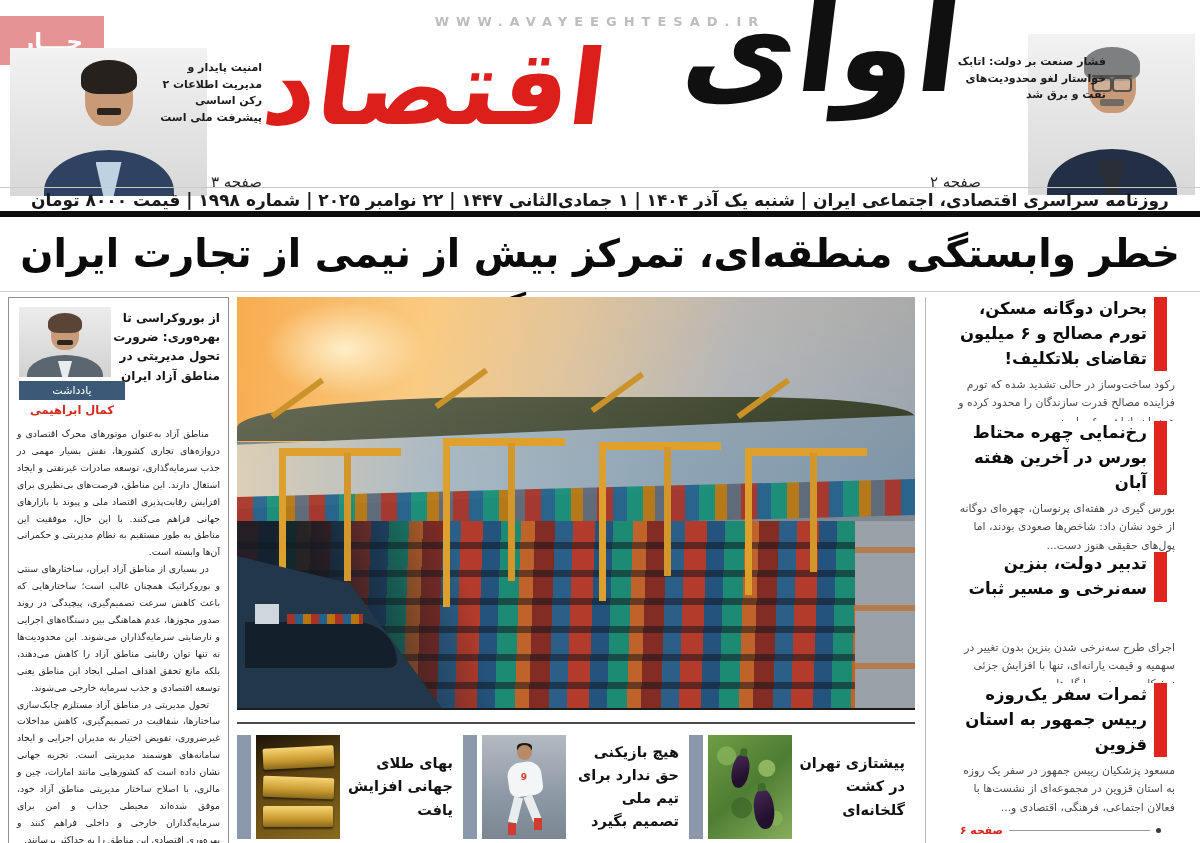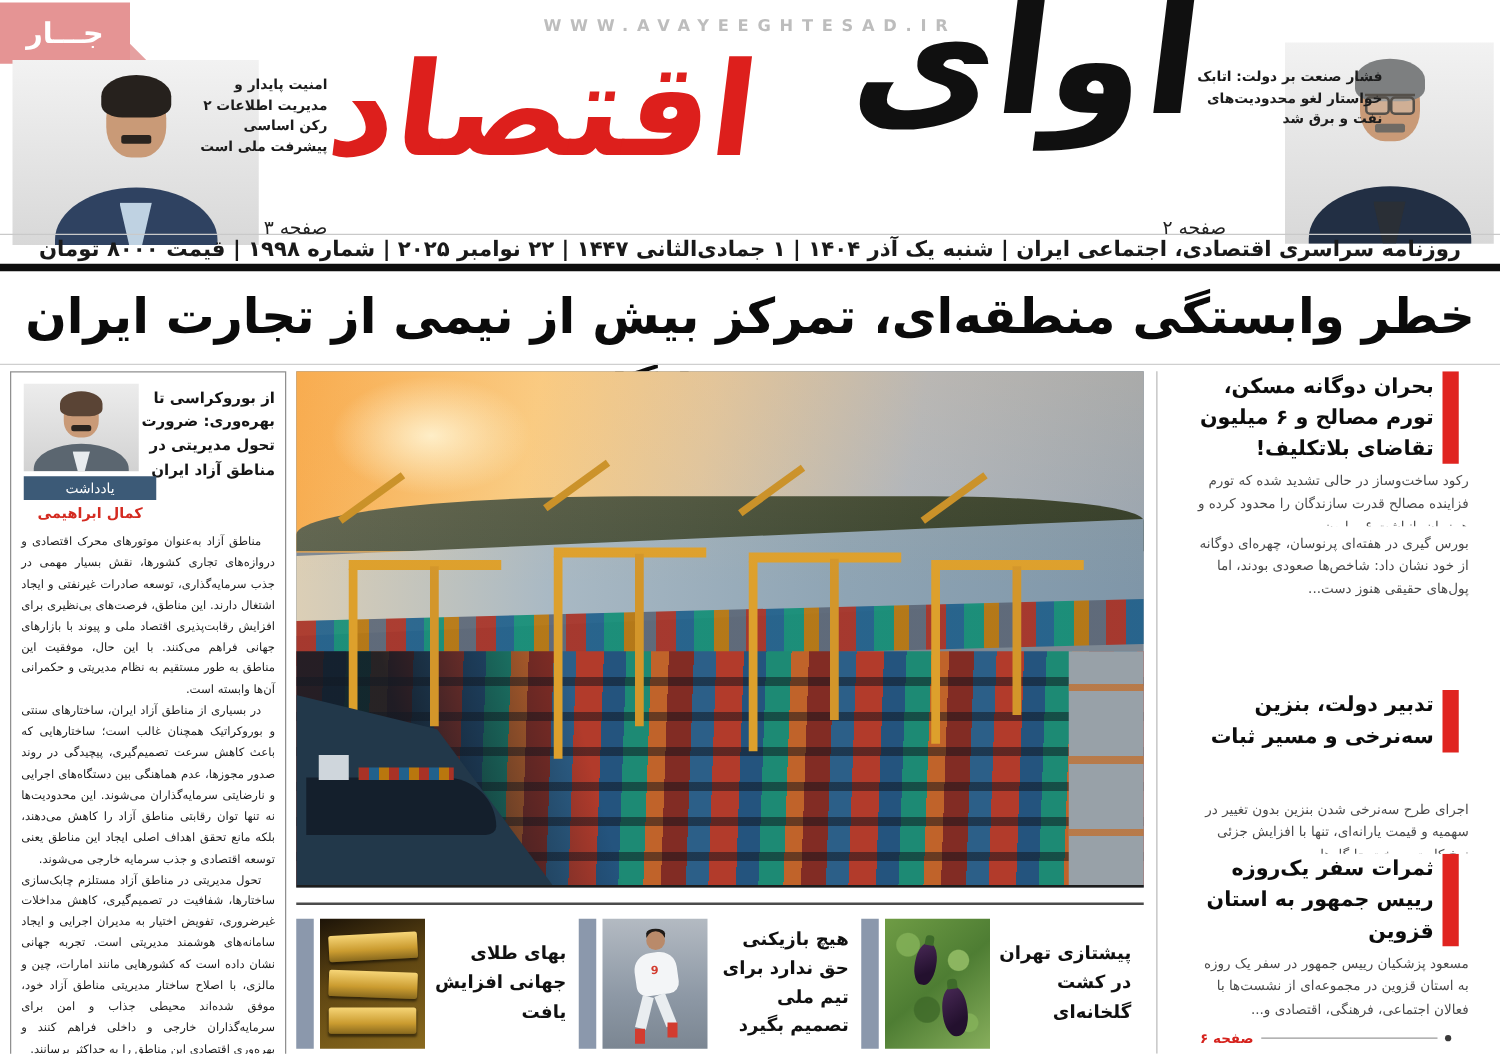--- a/index.html
+++ b/index.html
@@ -1,21 +1,21 @@
 <!DOCTYPE html>
 <html lang="fa"><head>
 <meta charset="utf-8">
 <style>
   html,body{margin:0;padding:0;}
   body{width:1200px;height:843px;position:relative;background:#ffffff;overflow:hidden;
        font-family:"DejaVu Sans",sans-serif;direction:rtl;}
   [data-interactable]{box-sizing:border-box;}
 
   
-  .ribbon{position:absolute;left:0;top:2px;width:104px;height:49px;background:#e59494;
+  .ribbon{position:absolute;left:0;top:16px;width:104px;height:49px;background:#e59494;
           color:#fff;font-weight:bold;font-size:23px;display:flex;align-items:center;justify-content:center;}
   .ribbon::after{content:'';position:absolute;right:-16px;bottom:0;border-bottom:16px solid #e5a0a0;
           border-right:16px solid transparent;}
 
   
   .site-url{position:absolute;top:14px;left:0;right:0;text-align:center;direction:ltr;
             color:#bdbdbd;font-size:13px;letter-spacing:7px;font-weight:bold;}
   .logo{position:absolute;top:8px;left:250px;width:710px;height:180px;pointer-events:none;}
   .logo .black{position:absolute;right:0;top:-34px;font-size:124px;font-weight:bold;color:#101010;
                transform:skewX(-7deg);line-height:1.2;}
@@ -317,20 +317,24 @@
   <div class="article a1" data-interactable="false">
     <div class="art-title" data-interactable="false">
       <div class="art-bar" data-interactable="false"></div>
       <h3 data-interactable="false">بحران دوگانه مسکن، تورم مصالح و ۶ میلیون تقاضای بلاتکلیف!</h3>
     </div>
     <div class="art-body" data-interactable="false">رکود ساخت‌وساز در حالی تشدید شده که تورم فزاینده مصالح قدرت سازندگان را محدود کرده و همزمان، انباشت ۶ میلیون...</div>
 
   </div>
 
   <div class="article a2" data-interactable="false">
+    <div class="art-title" data-interactable="false">
+      <div class="art-bar" data-interactable="false"></div>
+      <h3 data-interactable="false">رخ‌نمایی چهره محتاط بورس در آخرین هفته آبان</h3>
+    </div>
     <div class="art-body" data-interactable="false">بورس گیری در هفته‌ای پرنوسان، چهره‌ای دوگانه از خود نشان داد: شاخص‌ها صعودی بودند، اما پول‌های حقیقی هنوز دست...</div>
 
   </div>
 
   <div class="article a3" data-interactable="false">
     <div class="art-title" data-interactable="false">
       <div class="art-bar" data-interactable="false"></div>
       <h3 data-interactable="false">تدبیر دولت، بنزین سه‌نرخی و مسیر ثبات</h3>
     </div>
     <div class="art-body" data-interactable="false">اجرای طرح سه‌نرخی شدن بنزین بدون تغییر در سهمیه و قیمت یارانه‌ای، تنها با افزایش جزئی نرخ کارت سوخت جایگاه‌ها...</div>

